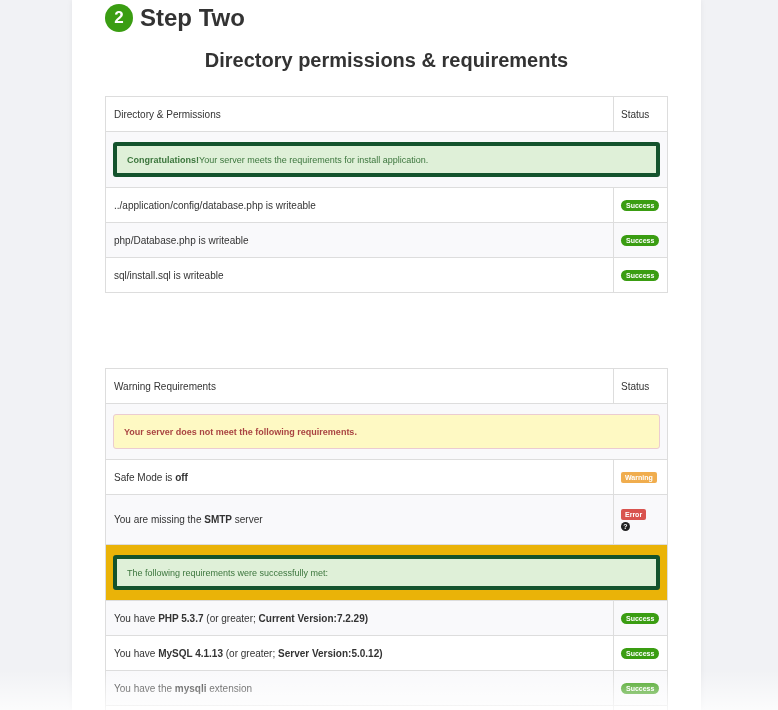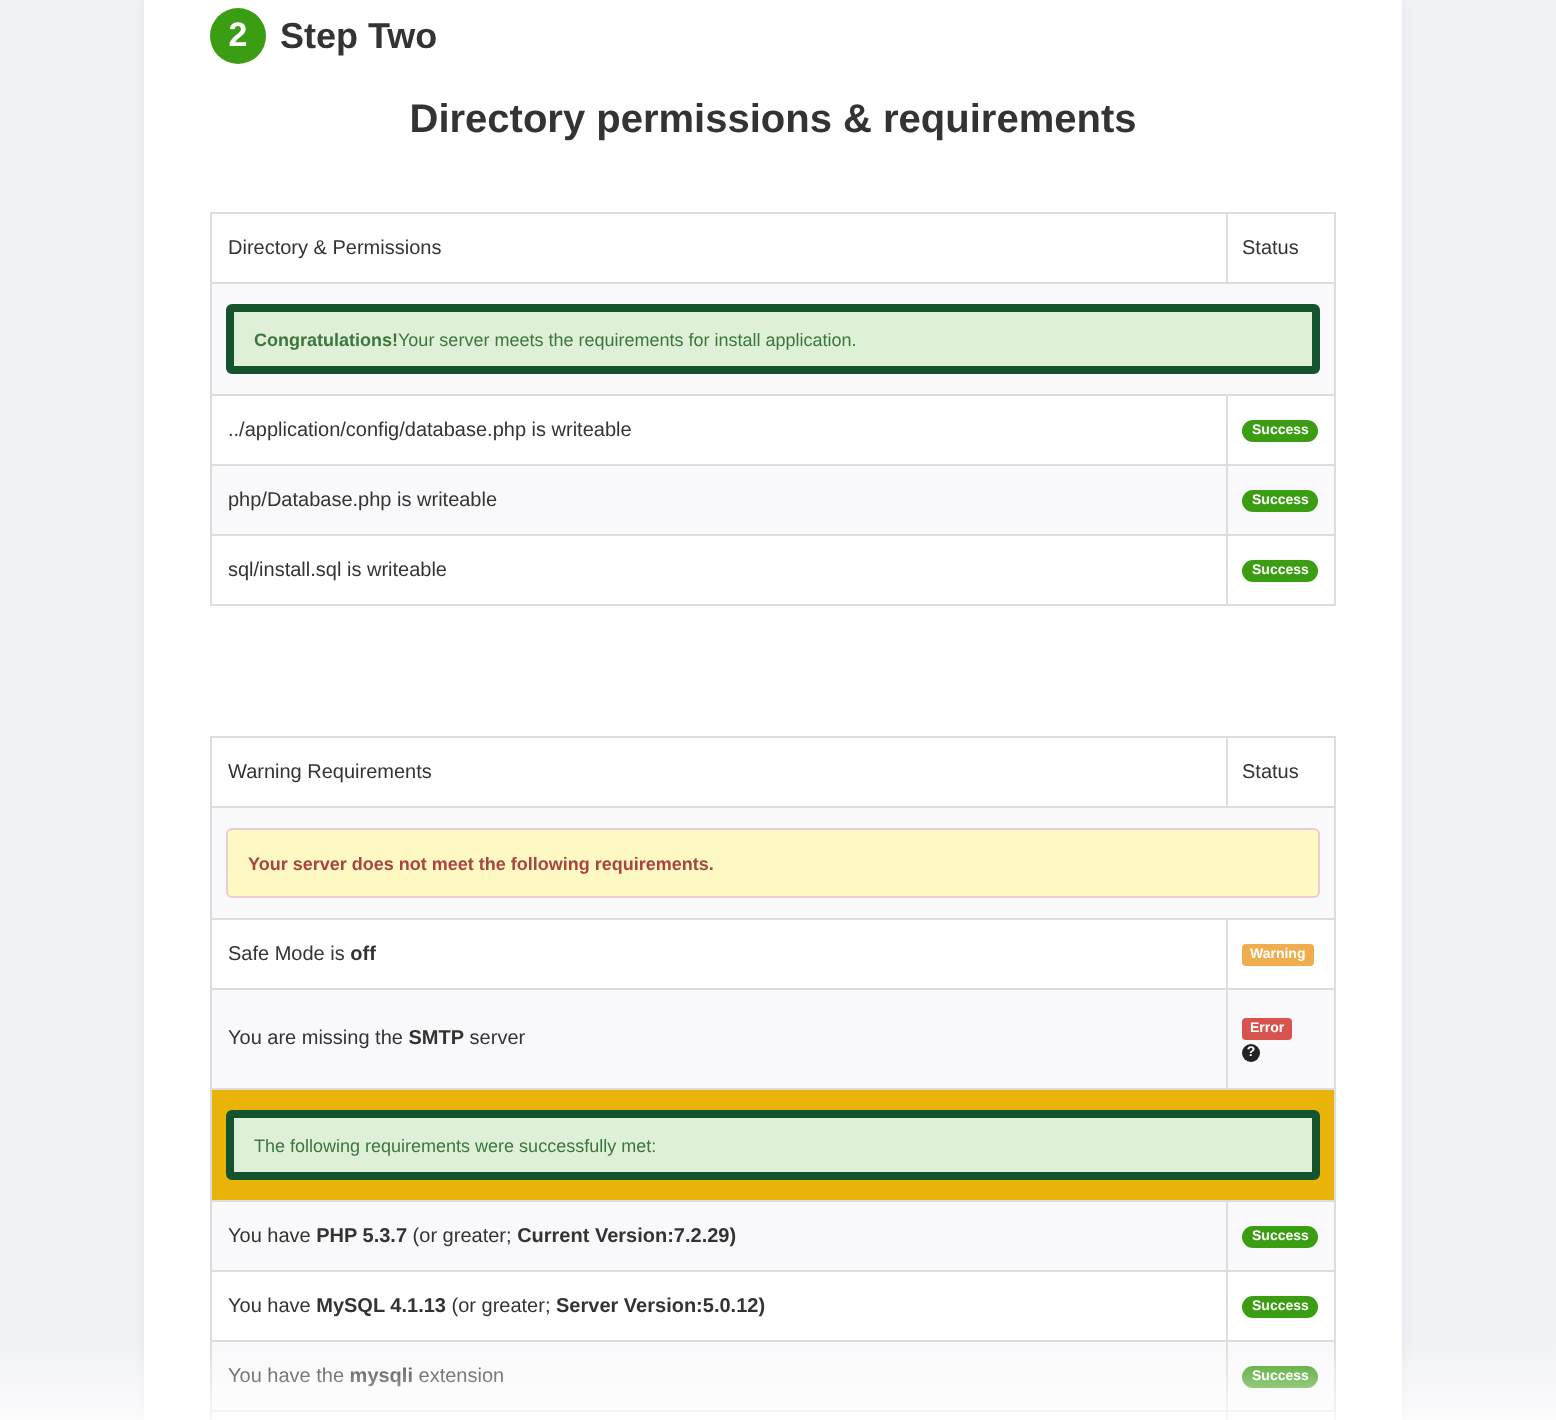--- a/index.html
+++ b/index.html
@@ -18,21 +18,21 @@
     position: absolute; left: 33px; top: 4px; height: 28px;
     display: flex; align-items: center;
   }
   .step-num {
     width: 28px; height: 28px; border-radius: 50%;
     background: #3a9d12; color: #fff;
     font-weight: bold; font-size: 17px;
     display: flex; align-items: center; justify-content: center;
   }
   .step-title {
-    margin-left: 7px; font-size: 18px; font-weight: bold; color: #333;
+    margin-left: 7px; font-size: 24px; font-weight: bold; color: #333;
   }
   .section-title {
     position: absolute; left: 0; right: 0; top: 49px; text-align: center;
     font-size: 20px; font-weight: bold; color: #333;
   }
   table.req {
     position: absolute; left: 33px; width: 563px;
     border-collapse: collapse;
     font-size: 10px; color: #333;
   }
@@ -78,21 +78,21 @@
 
 <div class="panel">
 
   <div class="step-header">
     <div class="step-num">2</div>
     <div class="step-title">Step Two</div>
   </div>
 
   <div class="section-title">Directory permissions &amp; requirements</div>
 
-  <table class="req" style="top:106px;">
+  <table class="req" style="top:96px;">
     <tbody>
         <tr class="hdr">
       <th>Directory &amp; Permissions</th>
       <th class="status-col">Status</th>
     </tr>
     <tr class="alert-row">
       <td colspan="2">
         <div class="alert alert-success">
           <b>Congratulations!</b>
               <span> Your server meets the requirements for install application.</span>

